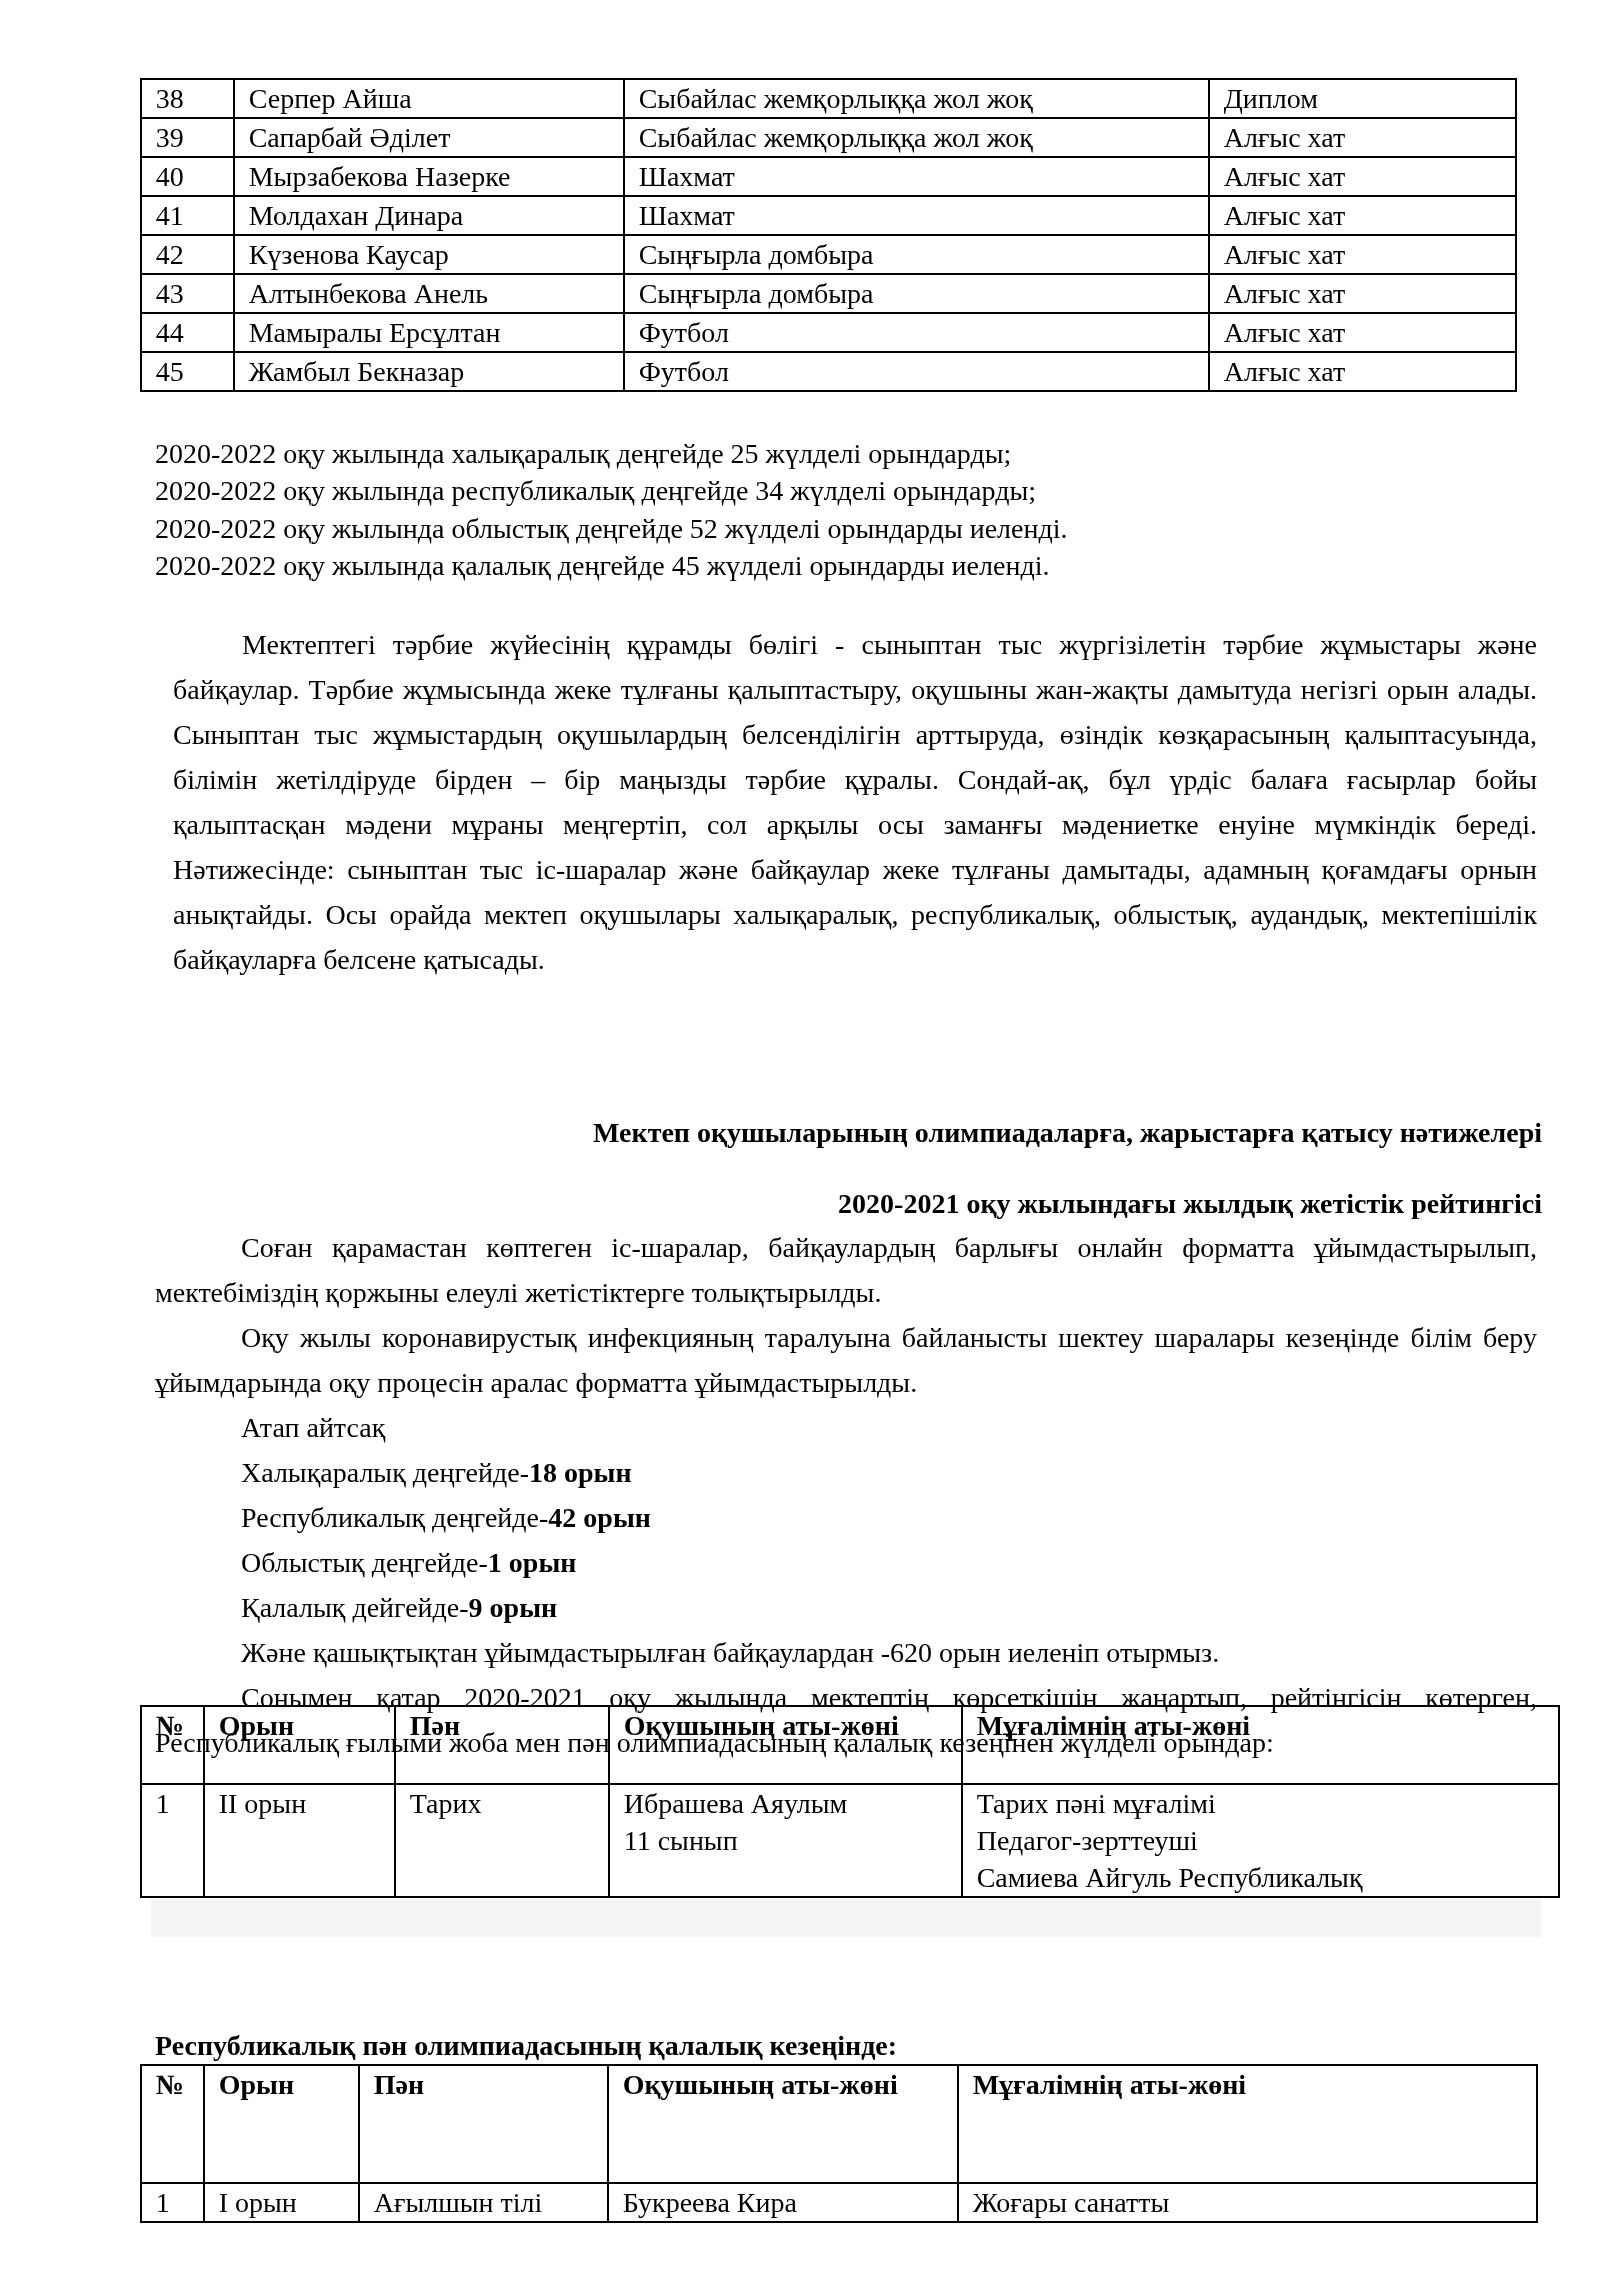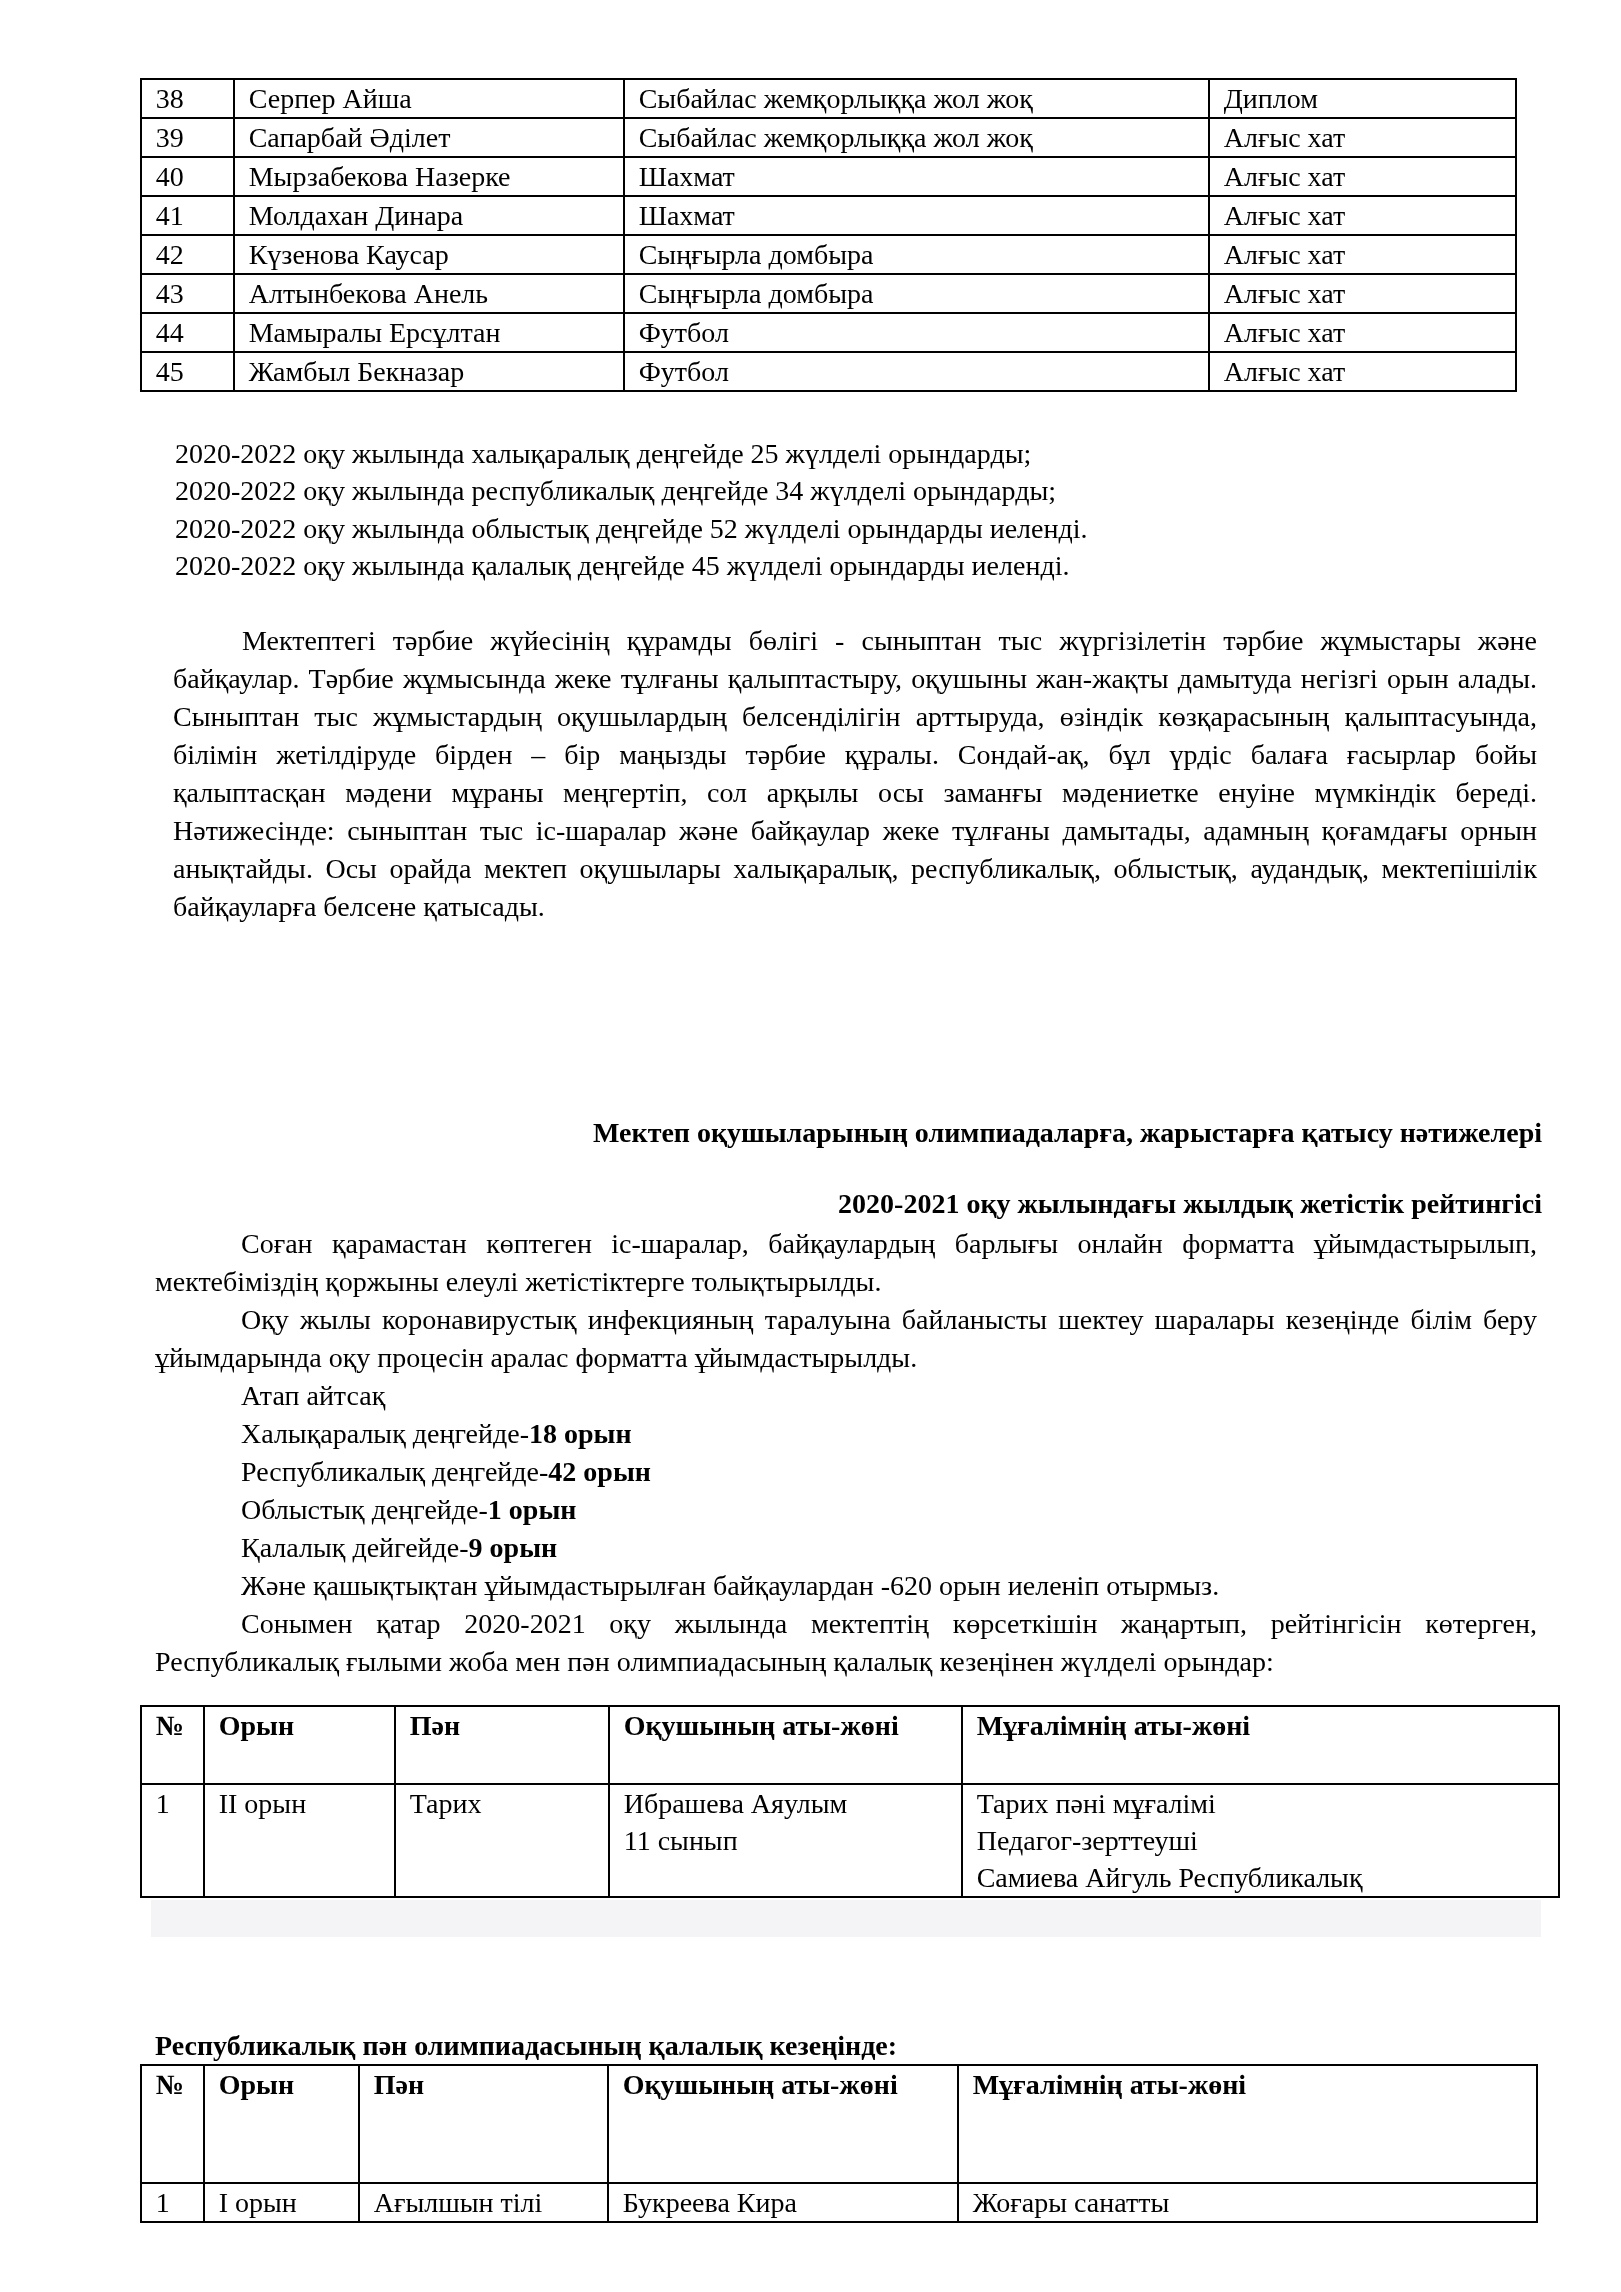--- a/index.html
+++ b/index.html
@@ -4,22 +4,22 @@
 <style>
   html, body { margin:0; padding:0; background:#ffffff; }
   body { width:1621px; height:2293px; position:relative; overflow:hidden;
          font-family:"Liberation Serif", serif; color:#000; font-size:28px; }
   .abs { position:absolute; }
   table { border-collapse:collapse; position:absolute; table-layout:fixed; }
   td, th { border:2px solid #000; padding:0 0 0 13.7px; vertical-align:top;
            font-weight:normal; text-align:left; line-height:37px; font-size:28px; }
   th { font-weight:bold; }
   #t-awards td { height:37px; line-height:37px; }
-  .line { position:absolute; left:155px; white-space:nowrap; line-height:37px;margin-left:20px; }
-  .para { position:absolute; text-align:justify; line-height:38px; }
+  .line { position:absolute; left:155px; white-space:nowrap; line-height:37px; }
+  .para { position:absolute; text-align:justify; line-height:45px; }
   .para p { margin:0; }
   .indent { text-indent:86px; }
   .center { position:absolute; left:140px; width:1402px; text-align:right; font-weight:bold; }
   .gray-band { position:absolute; left:151px; top:1900px; width:1390px; height:37px; background:#f4f4f6; }
   b { font-weight:bold; }
 </style>
 </head>
 <body>
 
 <table id="t-awards" style="left:140px; top:78px; width:1375px;">

